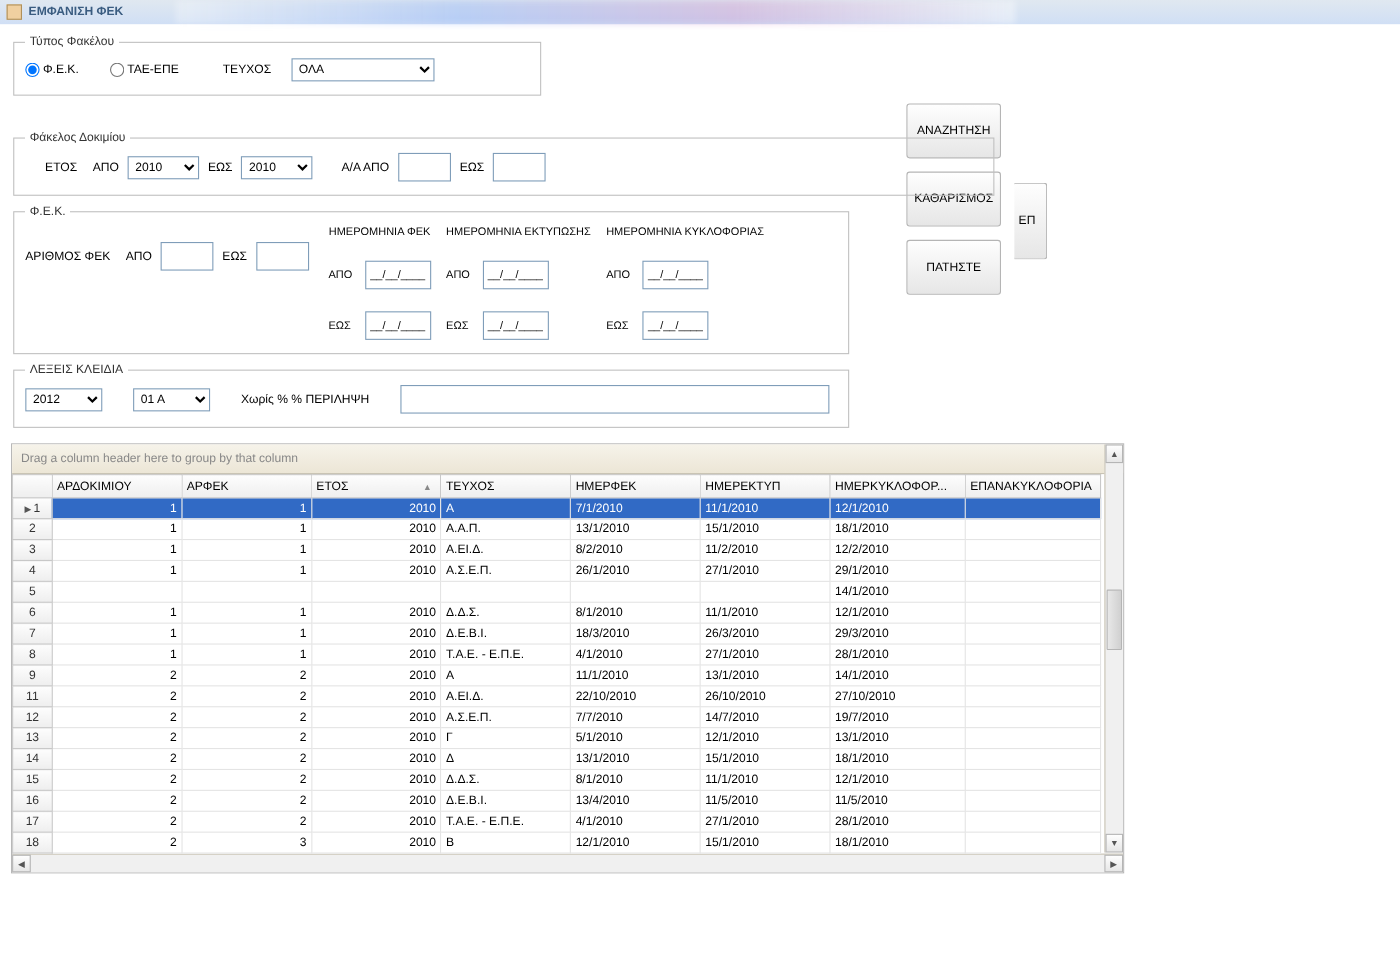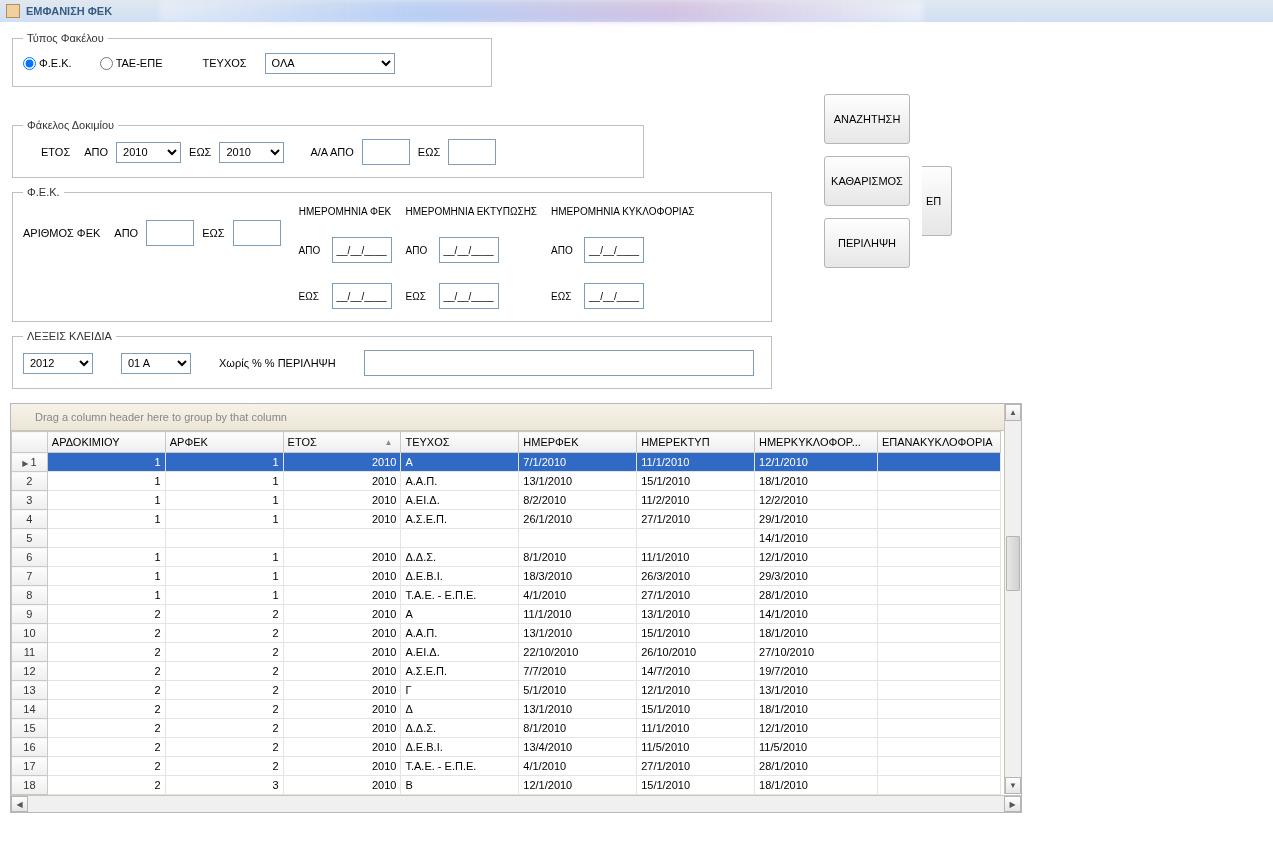--- a/index.html
+++ b/index.html
@@ -30,21 +30,21 @@
 .clipped-btn { width: 30px; height: 70px; background: linear-gradient(to bottom, #fefefe, #e6e6e6); border: 1px solid #b5b5b5; border-left: none; border-radius: 0 3px 3px 0; display: flex; align-items: center; justify-content: flex-start; padding-left: 4px; overflow: hidden; }
 .fek-dates { display: flex; gap: 14px; }
 .date-grp { display: flex; flex-direction: column; gap: 20px; }
 .date-grp .hdr { text-align: center; font-size: 10px; }
 .date-grp .inline { display: flex; align-items: center; gap: 5px; }
 .date-grp .inline label { width: 28px; font-size: 10px; }
 .keywords-row { display: flex; align-items: center; gap: 28px; }
 .desc-input { width: 390px; height: 19px; border: 1px solid #7f9db9; }
 
 .grid-region { margin: 6px 10px 10px 10px; border: 1px solid #b8b8b8; position: relative; width: 1012px; }
-.group-header { background: linear-gradient(to bottom, #f6f3ea, #ece6d6); padding: 7px 24px; color: #888; border-bottom: 1px solid #c9c4b4; position: relative; }
+.group-header { background: linear-gradient(to bottom, #f6f3ea, #ece6d6); padding: 7px 8px; color: #888; border-bottom: 1px solid #c9c4b4; position: relative; }
 .grid { border-collapse: collapse; width: 990px; background: #fff; }
 .grid th { background: linear-gradient(to bottom, #fdfdfd, #eeeeee); border: 1px solid #c8c8c8; padding: 4px; font-weight: normal; text-align: left; font-size: 11px; position: relative; }
 .grid th.rownum-h { width: 35px; }
 .grid td { border: 1px solid #e4e4e4; padding: 3px 4px; height: 19px; font-size: 11px; }
 .grid td.rownum { background: linear-gradient(to bottom, #fdfdfd, #eeeeee); border: 1px solid #c8c8c8; text-align: center; color: #333; width: 35px; }
 .grid tr.selected td:not(.rownum) { background: #316ac5; color: #fff; }
 .grid tr.selected td.rownum::before { content: "▶"; font-size: 8px; color: #555; margin-right: 2px; }
 .num-right { text-align: right; padding-right: 4px; }
 .sort-asc::after { content: "▲"; font-size: 8px; color: #888; position: absolute; right: 8px; top: 6px; }
 .vscroll { position: absolute; right: 0; top: 0; bottom: 18px; width: 17px; background: #f0f0f0; border-left: 1px solid #c9c4b4; }
@@ -79,21 +79,21 @@
             <input type="radio" name="ft" style="">
             <span>ΤΑΕ-ΕΠΕ</span>
           </label>
           <label style="margin-left:12px;margin-right:10px;">ΤΕΥΧΟΣ</label>
           <select class="combo-lg">
             <option>ΟΛΑ</option>
           </select>
         </div>
       </fieldset>
 
-      <fieldset style="width:632px;margin-top:32px;">
+      <fieldset style="width:892px;margin-top:32px;">
         <legend>Φάκελος Δοκιμίου</legend>
         <div class="row">
           <label style="margin-left:18px;">ΕΤΟΣ</label>
           <label style="margin-left:6px;">ΑΠΟ</label>
           <select class="combo-sm"><option>2010</option></select>
           <label>ΕΩΣ</label>
           <select class="combo-sm"><option>2010</option></select>
           <label style="margin-left:18px;">Α/Α ΑΠΟ</label>
           <input type="text" class="txt-sm" style="">
           <label>ΕΩΣ</label>
@@ -156,21 +156,21 @@
           <select class="combo-keyword"><option>01 Α</option></select>
           <label>Χωρίς % % ΠΕΡΙΛΗΨΗ</label>
           <input type="text" class="desc-input" style="">
         </div>
       </fieldset>
     </div>
 
     <div class="right-col">
       <button class="big-btn">ΑΝΑΖΗΤΗΣΗ</button>
       <button class="big-btn">ΚΑΘΑΡΙΣΜΟΣ</button>
-      <button class="big-btn">ΠΕΡΙΛΗΨΗ</button>
+      <button class="big-btn">ΠΑΤΗΣΤΕ</button>
     </div>
 
     <div class="far-right">
        <div class="clipped-btn">
           <span>ΕΠ</span>
         </div>
     </div>
   </div>
 
   <div class="grid-region">
@@ -284,31 +284,20 @@
               <td class="num-right">2</td>
               <td class="num-right">2</td>
               <td class="num-right">2010</td>
               <td>Α</td>
               <td>11/1/2010</td>
               <td>13/1/2010</td>
               <td>14/1/2010</td>
               <td></td>
             </tr>
             <tr>
-              <td class="rownum">10</td>
-              <td class="num-right">2</td>
-              <td class="num-right">2</td>
-              <td class="num-right">2010</td>
-              <td>Α.Α.Π.</td>
-              <td>13/1/2010</td>
-              <td>15/1/2010</td>
-              <td>18/1/2010</td>
-              <td></td>
-            </tr>
-            <tr>
               <td class="rownum">11</td>
               <td class="num-right">2</td>
               <td class="num-right">2</td>
               <td class="num-right">2010</td>
               <td>Α.ΕΙ.Δ.</td>
               <td>22/10/2010</td>
               <td>26/10/2010</td>
               <td>27/10/2010</td>
               <td></td>
             </tr>

